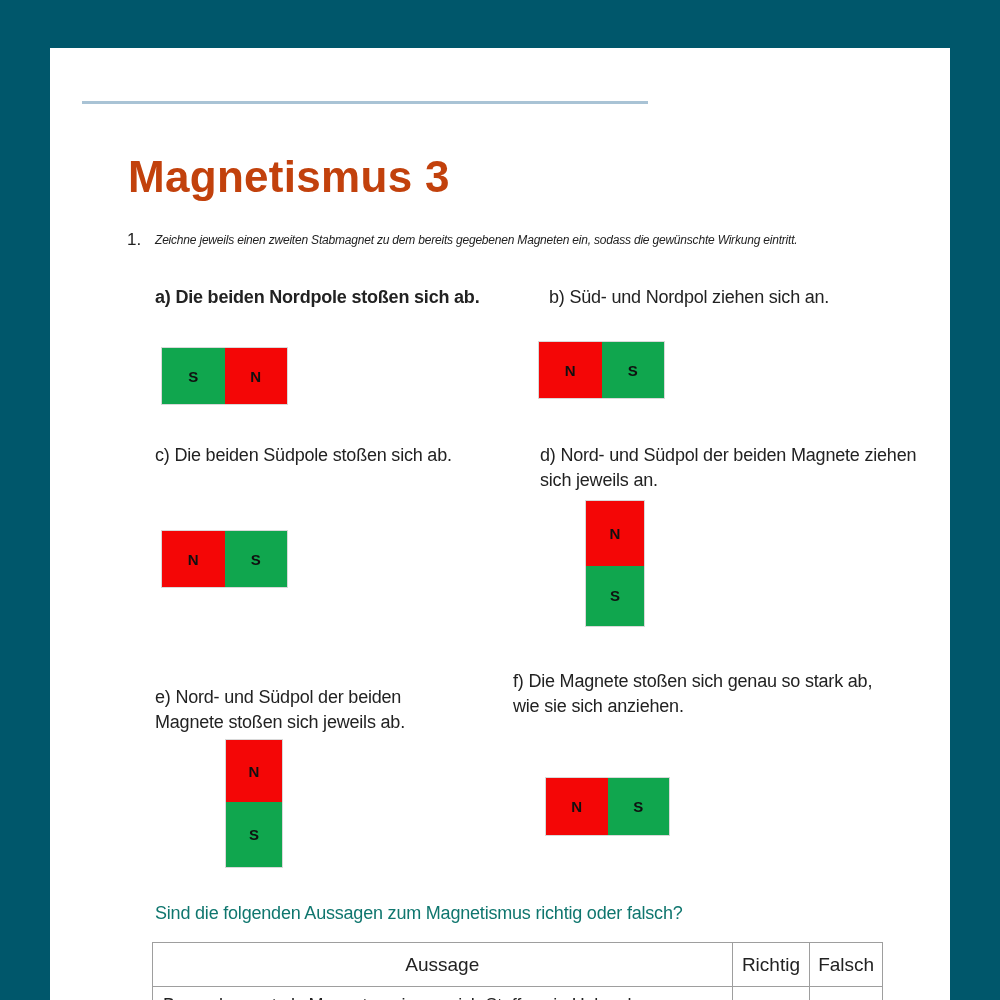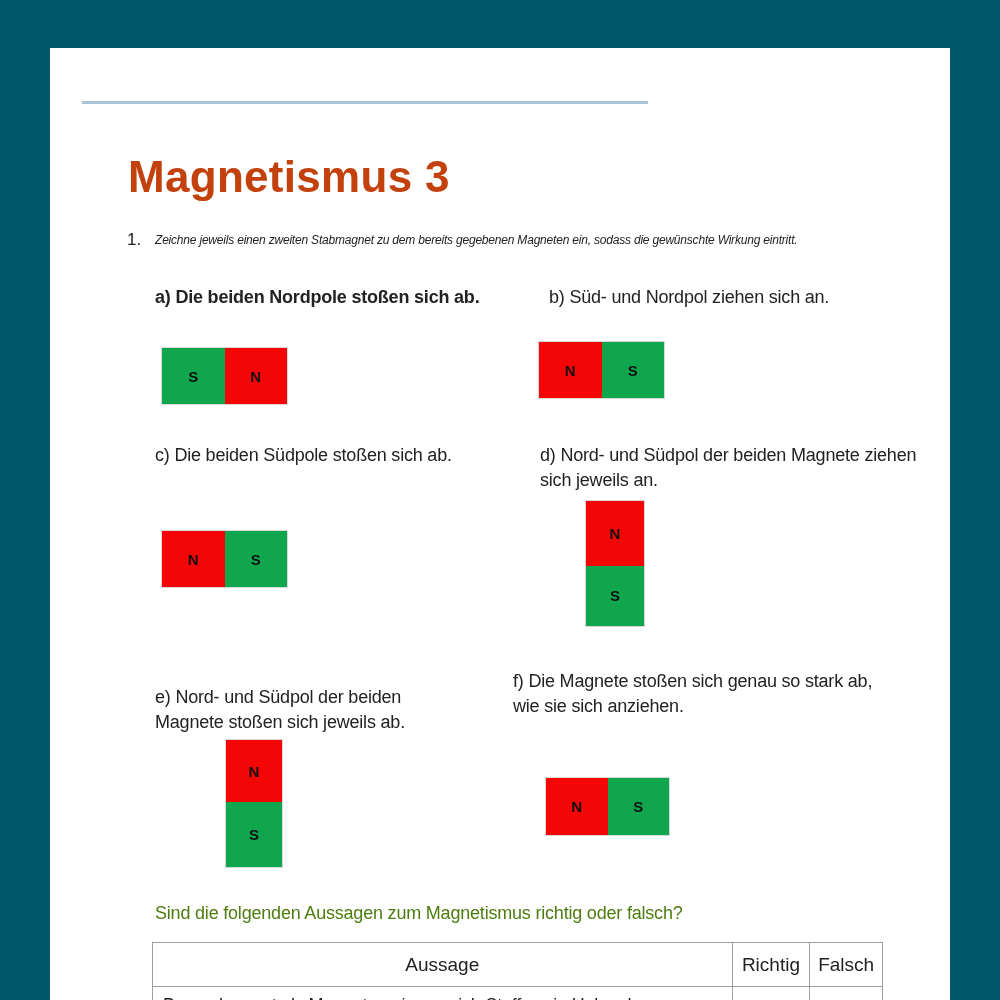--- a/index.html
+++ b/index.html
@@ -43,21 +43,21 @@
   .magnet-c .pole{width:63px;}
   .magnet-d{left:535px;top:452px;width:60px;height:127px;}
   .magnet-d .pole.red{height:66px;}
   .magnet-d .pole.green{height:61px;}
   .magnet-e{left:175px;top:691px;width:58px;height:129px;}
   .magnet-e .pole.red{height:63px;}
   .magnet-e .pole.green{height:66px;}
   .magnet-f{left:495px;top:729px;width:125px;height:59px;}
   .magnet-f .pole{width:62px;}
 
-  .q2-prompt{position:absolute;left:105px;top:855px;font-size:18px;letter-spacing:-0.2px;color:#4d7c0f;}
+  .q2-prompt{position:absolute;left:105px;top:855px;font-size:18px;letter-spacing:-0.2px;color:#0f766e;}
 
   .statement-table{position:absolute;left:102px;top:894px;width:731px;border-collapse:collapse;font-size:18px;color:#222;}
   .statement-table th,.statement-table td{border:1px solid #9e9e9e;font-weight:400;background:#fff;}
   .statement-table th{height:41px;text-align:center;font-size:19px;margin-top:16px;}
   .col-aussage{width:586px;}
   .col-richtig{width:75px;}
   .col-falsch{width:70px;}
   .statement-table td.cell-text{height:60px;vertical-align:top;text-align:left;padding:8px 10px 0 10px;letter-spacing:-0.2px;}
   .statement-table td.cell-check{height:60px;}
 </style>

